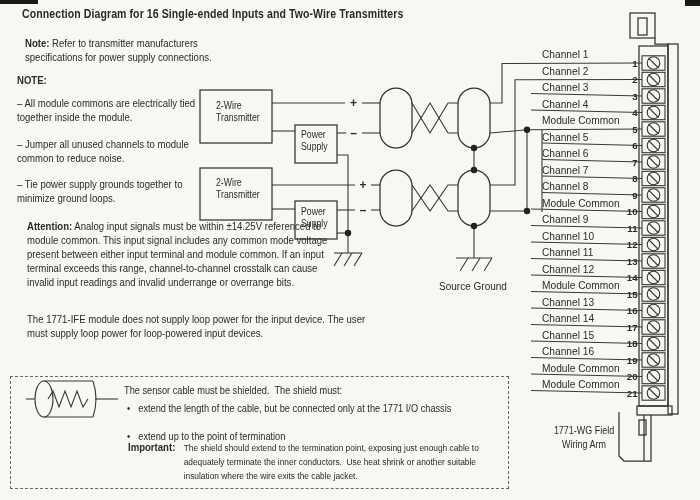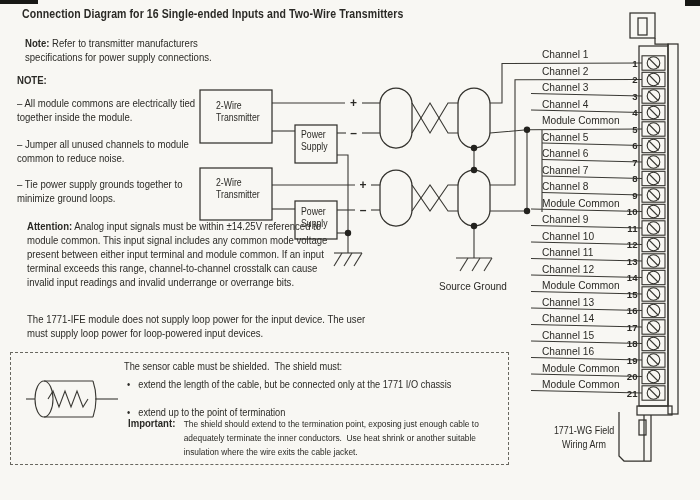--- a/index.html
+++ b/index.html
@@ -17,21 +17,21 @@
     transform:scaleX(0.85);transform-origin:0 0;
   }
   b{font-weight:bold;}
   .prewrap{white-space:pre-wrap;}
   .bullet-line{position:relative;padding-left:13px;}
   .bullet-line::before{content:"\2022";position:absolute;left:0;top:0;}
   .imp-row{display:flex;}
   .imp-label{flex:0 0 64px;font-weight:bold;}
   .imp-text{flex:0 0 376px;font-size:9.6px;line-height:13.8px;}
   .dashed-box{
-    position:absolute;left:10px;top:352px;width:499px;height:113px;
+    position:absolute;left:10px;top:376px;width:499px;height:113px;
     border:1.4px dashed #68675f;box-sizing:border-box;
   }
   .boxlabel{position:absolute;font-size:10px;line-height:12.4px;}
   svg{position:absolute;left:0;top:0;}
   .ln{stroke:#3a3934;stroke-width:1.1;fill:none;}
   .bx{stroke:#33322d;stroke-width:1.25;fill:none;}
   .dot{fill:#23221e;stroke:none;}
   .scrw{fill:#f8f7f3;stroke:#33322d;stroke-width:1.1;}
   text{font-family:"Liberation Sans",sans-serif;fill:#2b2a26;}
   .t-label{font-size:10.2px;}

